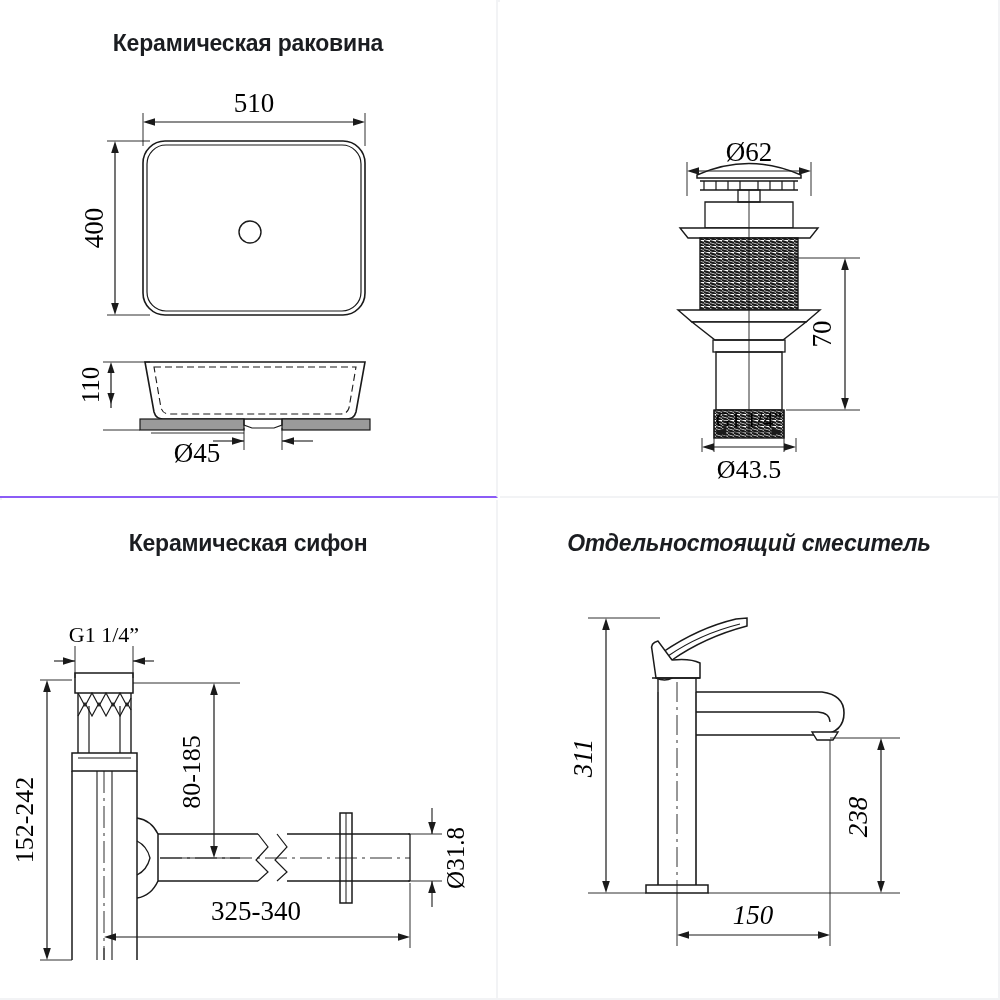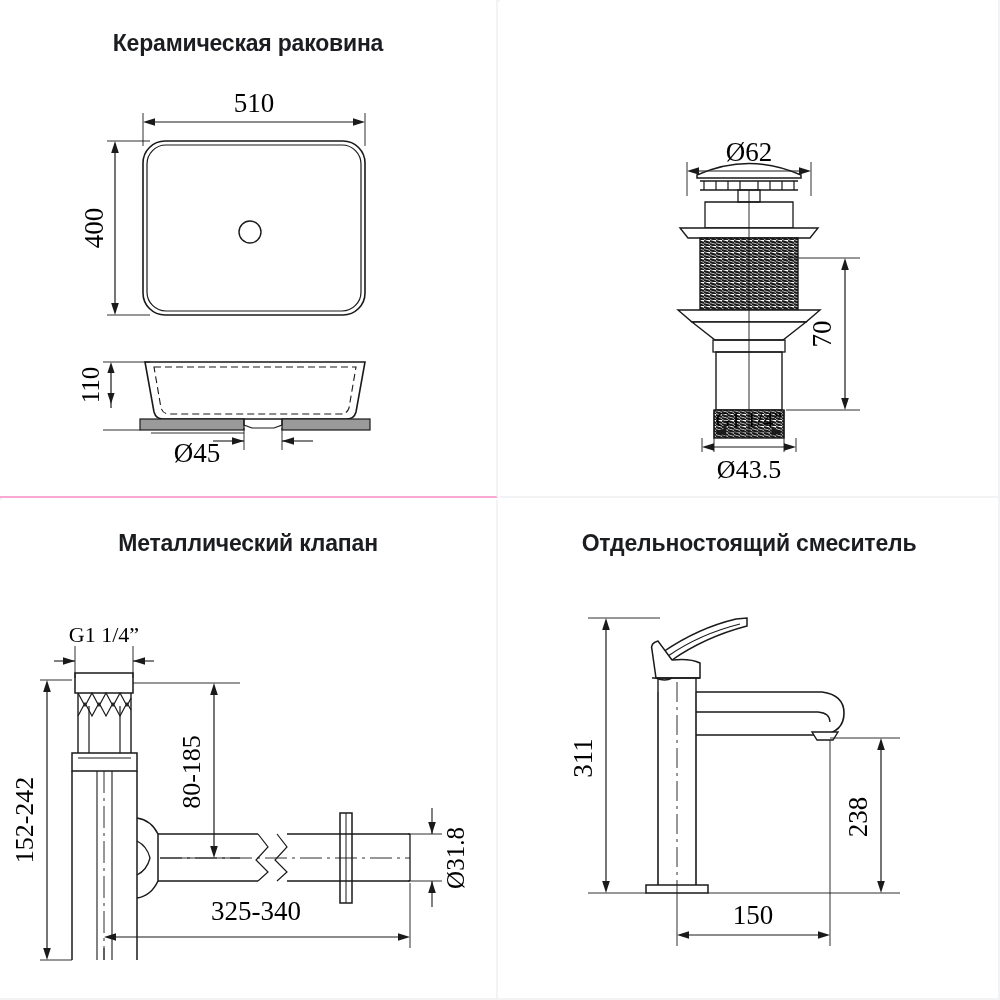--- a/index.html
+++ b/index.html
@@ -15,24 +15,24 @@
     font-family: "Liberation Sans", sans-serif;
     overflow: hidden;
   }
   .panel {
     position: absolute;
     width: 498px;
     height: 498px;
     background: #ffffff;
     box-sizing: border-box;
   }
-  #panel-sink      { left: 0;     top: 0;   border-right: 2px solid #f2f3f5; border-bottom: 2px solid #f9a8d4; }
+  #panel-sink      { left: 0;     top: 0;   border-right: 2px solid #f2f3f5; border-bottom: 2px solid #8b5cf6; }
   #panel-valve     { left: 500px; top: 0;   border-bottom: 2px solid #f2f3f5; }
   #panel-siphon    { left: 0;     top: 500px; border-right: 2px solid #f2f3f5; }
-  #panel-mixer     { left: 500px; top: 500px; }
+  #panel-mixer     { left: 500px; top: 500px; font-style: italic; }
 
   .panel-title {
     position: absolute;
     width: 100%;
     text-align: center;
     font-weight: bold;
     font-size: 23px;
     color: #1b1d21;
     letter-spacing: -0.2px;
     top: 30px;
@@ -185,21 +185,21 @@
       </g>
 
       <text x="249" y="161" text-anchor="middle" font-size="27">Ø62</text>
       <text x="331" y="334" text-anchor="middle" font-size="27" transform="rotate(-90 331 334)">70</text>
       <text x="249" y="427" text-anchor="middle" font-size="21">G1 1/4”</text>
       <text x="249" y="478" text-anchor="middle" font-size="26">Ø43.5</text>
     </svg>
   </div>
 
   <div class="panel" id="panel-siphon">
-    <div class="panel-title">Металлический клапан</div>
+    <div class="panel-title">Керамическая сифон</div>
 
     <svg class="drawing" viewBox="0 0 498 498">
       <g stroke="#1a1a1a" fill="none" stroke-width="1.4">
 
         <rect x="75" y="173" width="58" height="20" stroke-width="1.5"></rect>
 
         <path d="M78,193 L85,206 L92,193 L99,206 L106,193 L113,206 L120,193 L127,206 L131,198" stroke-width="1.2"></path>
         <path d="M78,216 L85,203 L92,216 L99,203 L106,216 L113,203 L120,216 L127,203 L131,210" stroke-width="1.2"></path>
 
         <line x1="78" y1="193" x2="78" y2="253" stroke-width="1.4"></line>

